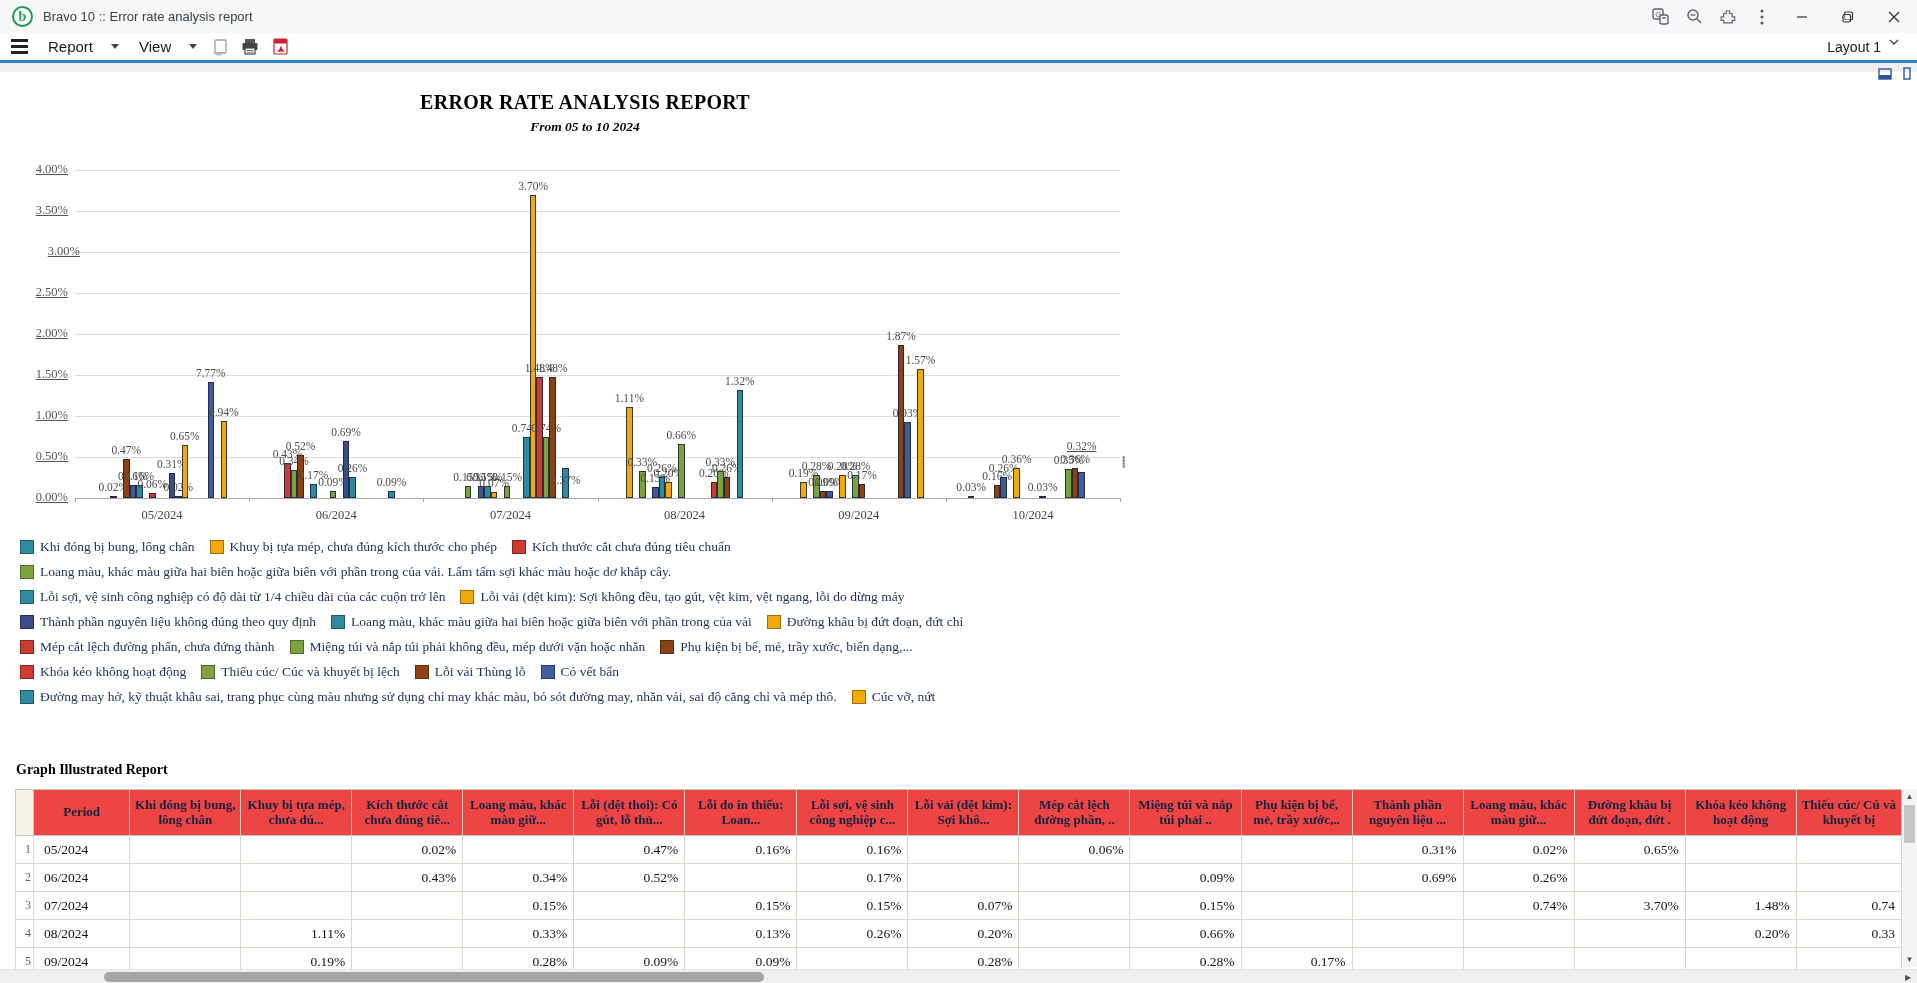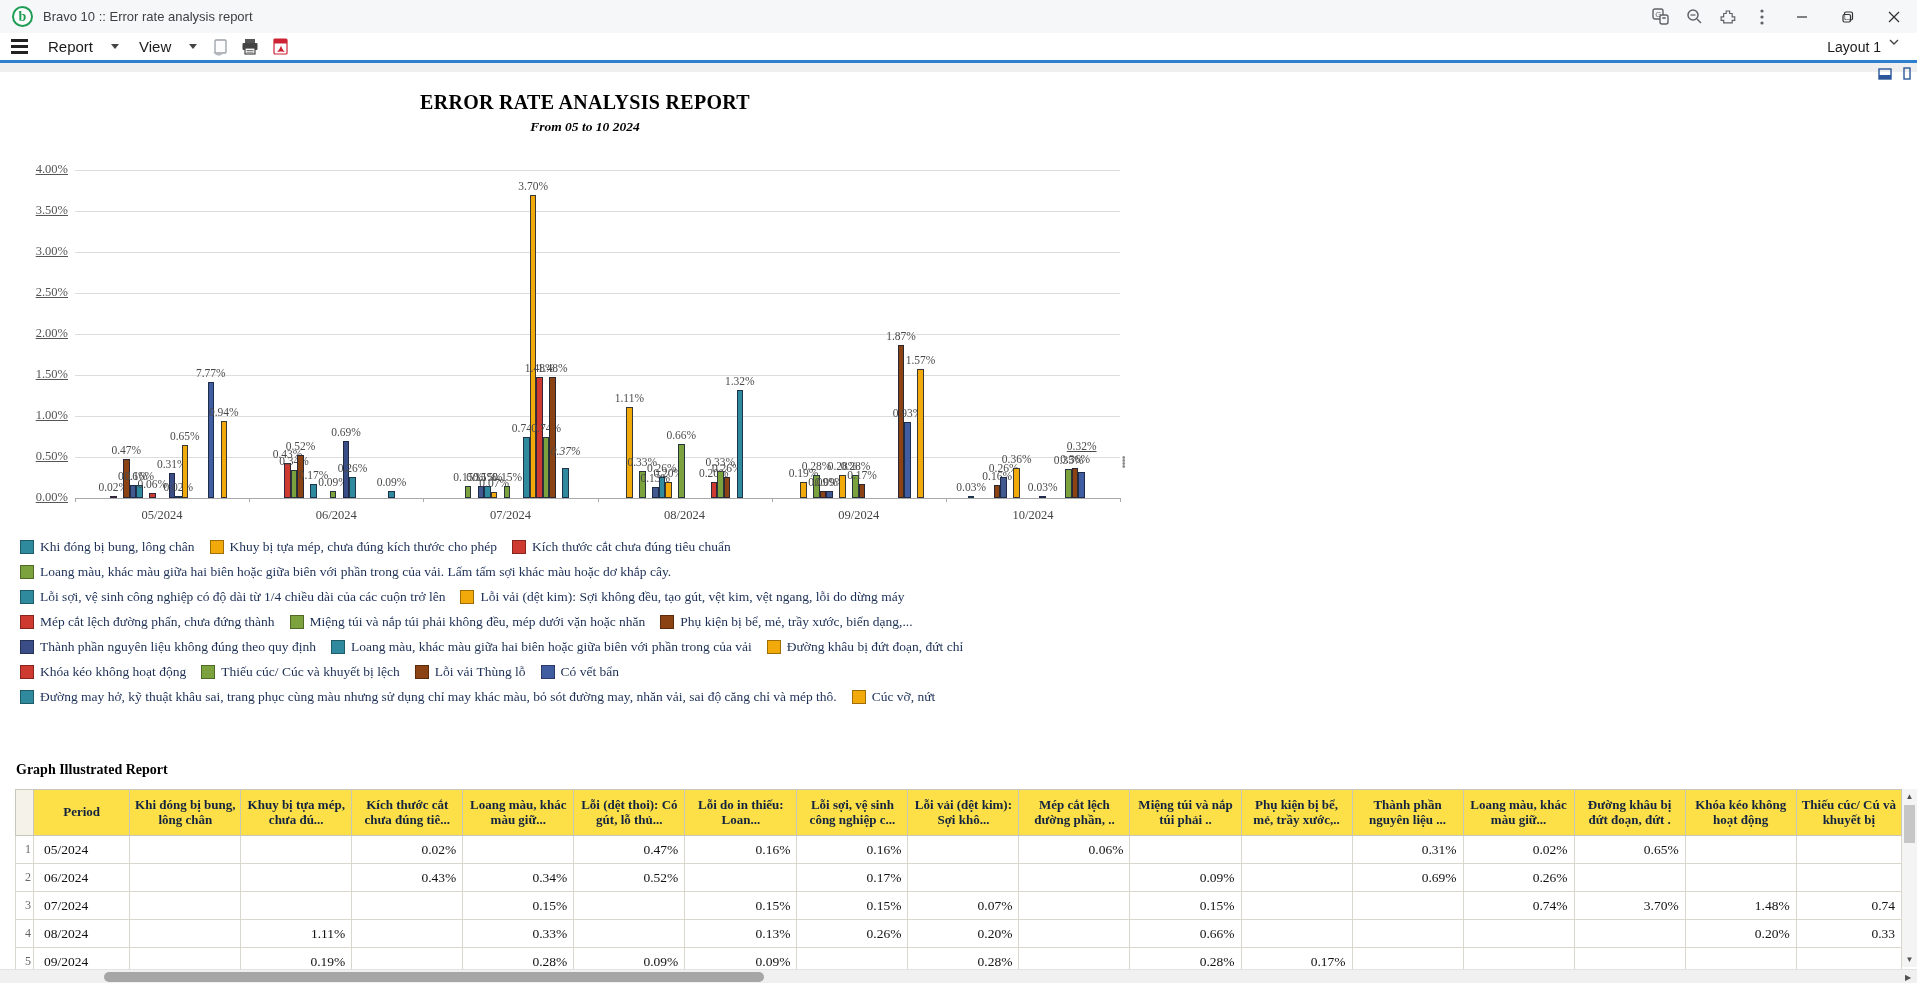--- a/index.html
+++ b/index.html
@@ -61,21 +61,21 @@
   .legend-line { display:flex; align-items:center; gap:15px; height:25px; }
   .legend-item { display:flex; align-items:center; gap:6px; white-space:nowrap; }
   .legend-swatch { width:14px; height:14px; border:1px solid rgba(0,0,0,.35); flex:none; }
   .legend-text { font:13.5px "Liberation Serif", serif; color:#1c2f55; }
 
   #table-heading { position:absolute; left:16px; top:699px;
     font:bold 14px "Liberation Serif", serif; color:#000; }
 
   #tablewrap { position:absolute; left:15px; top:726px; width:1887px; height:228px; overflow:hidden; }
   #datatable { border-collapse:collapse; table-layout:fixed; }
-  #datatable th { background:#fde047; border:1px solid #c9c6ba;
+  #datatable th { background:#ef4444; border:1px solid #c9c6ba;
     font:bold 13px "Liberation Serif", serif; color:#13233f; text-align:center;
     vertical-align:middle; line-height:1.15; padding:2px 3px; height:46px; overflow:hidden; }
   #datatable td { border:1px solid #d9d6cc; background:#fff; height:28px;
     font:13.5px "Liberation Serif", serif; color:#111; padding:0 6px; overflow:hidden; white-space:nowrap; }
   #datatable td.rownum { border:1px solid #d9d6cc; color:#666; font-size:12px; text-align:right; padding:0 2px; }
   #datatable th.rownum-h { background:#f5f2e9; }
   #datatable td.period { text-align:left; padding-left:10px; }
   #datatable td.val { text-align:right; }
 
   
@@ -212,21 +212,21 @@
 
   <div id="report-title">ERROR RATE ANALYSIS REPORT</div>
   <div id="report-subtitle">From 05 to 10 2024</div>
 
   <div id="chart">
       <div class="gridline" style="left: 75px; width: 1045px; top: 107px;"></div>
       <div class="ytick-label" style="left: 6px; top: 99px;">4.00%</div>
       <div class="gridline" style="left: 75px; width: 1045px; top: 148px;"></div>
       <div class="ytick-label" style="left: 6px; top: 140px;">3.50%</div>
       <div class="gridline" style="left: 75px; width: 1045px; top: 189px;"></div>
-      <div class="ytick-label" style="left: 6px; top: 181px;">3.00%</div>
+      <div class="ytick-label" style="left: 18px; top: 181px;">3.00%</div>
       <div class="gridline" style="left: 75px; width: 1045px; top: 230px;"></div>
       <div class="ytick-label" style="left: 6px; top: 222px;">2.50%</div>
       <div class="gridline" style="left: 75px; width: 1045px; top: 271px;"></div>
       <div class="ytick-label" style="left: 6px; top: 263px;">2.00%</div>
       <div class="gridline" style="left: 75px; width: 1045px; top: 312px;"></div>
       <div class="ytick-label" style="left: 6px; top: 304px;">1.50%</div>
       <div class="gridline" style="left: 75px; width: 1045px; top: 353px;"></div>
       <div class="ytick-label" style="left: 6px; top: 345px;">1.00%</div>
       <div class="gridline" style="left: 75px; width: 1045px; top: 394px;"></div>
       <div class="ytick-label" style="left: 6px; top: 386px;">0.50%</div>
@@ -295,21 +295,21 @@
       <div class="bar-label" style="left: 499.667px; top: 359.32px;">0.74%</div>
       <div class="bar" style="left: 529.917px; width: 6.5px; top: 131.6px; height: 303.4px; background: rgb(242, 169, 10);"></div>
       <div class="bar-label" style="left: 506.167px; top: 116.6px;">3.70%</div>
       <div class="bar" style="left: 536.417px; width: 6.5px; top: 313.64px; height: 121.36px; background: rgb(206, 58, 47);"></div>
       <div class="bar-label" style="left: 512.667px; top: 298.64px;">1.48%</div>
       <div class="bar" style="left: 542.917px; width: 6.5px; top: 374.32px; height: 60.68px; background: rgb(124, 162, 61);"></div>
       <div class="bar-label" style="left: 519.167px; top: 359.32px;">0.74%</div>
       <div class="bar" style="left: 549.417px; width: 6.5px; top: 313.64px; height: 121.36px; background: rgb(140, 67, 19);"></div>
       <div class="bar-label" style="left: 525.667px; top: 298.64px;">1.48%</div>
       <div class="bar" style="left: 562.417px; width: 6.5px; top: 404.66px; height: 30.34px; background: rgb(47, 138, 158);"></div>
-      <div class="bar-label" style="left: 538.667px; top: 382px; font-style: italic;">0.37%</div>
+      <div class="bar-label" style="left: 538.667px; top: 411px;">0.37%</div>
       <div class="bar" style="left: 626.083px; width: 6.5px; top: 343.98px; height: 91.02px; background: rgb(242, 169, 10);"></div>
       <div class="bar-label" style="left: 602.333px; top: 328.98px;">1.11%</div>
       <div class="bar" style="left: 639.083px; width: 6.5px; top: 407.94px; height: 27.06px; background: rgb(124, 162, 61);"></div>
       <div class="bar-label" style="left: 615.333px; top: 392.94px;">0.33%</div>
       <div class="bar" style="left: 652.083px; width: 6.5px; top: 424.34px; height: 10.66px; background: rgb(65, 89, 143);"></div>
       <div class="bar-label" style="left: 628.333px; top: 409.34px;">0.13%</div>
       <div class="bar" style="left: 658.583px; width: 6.5px; top: 413.68px; height: 21.32px; background: rgb(47, 138, 158);"></div>
       <div class="bar-label" style="left: 634.833px; top: 398.68px;">0.26%</div>
       <div class="bar" style="left: 665.083px; width: 6.5px; top: 418.6px; height: 16.4px; background: rgb(242, 169, 10);"></div>
       <div class="bar-label" style="left: 641.333px; top: 403.6px;">0.20%</div>
@@ -387,44 +387,44 @@
           <div class="legend-swatch" style="background: rgb(47, 138, 158);"></div>
           <div class="legend-text">Lỗi sợi, vệ sinh công nghiệp có độ dài từ 1/4 chiều dài của các cuộn trở lên</div>
         </div>
         <div class="legend-item">
           <div class="legend-swatch" style="background: rgb(242, 169, 10);"></div>
           <div class="legend-text">Lỗi vải (dệt kim): Sợi không đều, tạo gút, vệt kim, vệt ngang, lỗi do dừng máy</div>
         </div>
       </div>
       <div class="legend-line">
         <div class="legend-item">
+          <div class="legend-swatch" style="background: rgb(58, 77, 134);"></div>
+          <div class="legend-text">Thành phần nguyên liệu không đúng theo quy định</div>
+        </div>
+        <div class="legend-item">
+          <div class="legend-swatch" style="background: rgb(47, 138, 158);"></div>
+          <div class="legend-text">Loang màu, khác màu giữa hai biên hoặc giữa biên với phần trong của vải</div>
+        </div>
+        <div class="legend-item">
+          <div class="legend-swatch" style="background: rgb(242, 169, 10);"></div>
+          <div class="legend-text">Đường khâu bị đứt đoạn, đứt chỉ</div>
+        </div>
+      </div>
+      <div class="legend-line">
+        <div class="legend-item">
           <div class="legend-swatch" style="background: rgb(206, 58, 47);"></div>
           <div class="legend-text">Mép cắt lệch đường phấn, chưa đứng thành</div>
         </div>
         <div class="legend-item">
           <div class="legend-swatch" style="background: rgb(124, 162, 61);"></div>
           <div class="legend-text">Miệng túi và nắp túi phải không đều, mép dưới vặn hoặc nhăn</div>
         </div>
         <div class="legend-item">
           <div class="legend-swatch" style="background: rgb(140, 67, 19);"></div>
           <div class="legend-text">Phụ kiện bị bể, mẻ, trầy xước, biến dạng,...</div>
-        </div>
-      </div>
-      <div class="legend-line">
-        <div class="legend-item">
-          <div class="legend-swatch" style="background: rgb(58, 77, 134);"></div>
-          <div class="legend-text">Thành phần nguyên liệu không đúng theo quy định</div>
-        </div>
-        <div class="legend-item">
-          <div class="legend-swatch" style="background: rgb(47, 138, 158);"></div>
-          <div class="legend-text">Loang màu, khác màu giữa hai biên hoặc giữa biên với phần trong của vải</div>
-        </div>
-        <div class="legend-item">
-          <div class="legend-swatch" style="background: rgb(242, 169, 10);"></div>
-          <div class="legend-text">Đường khâu bị đứt đoạn, đứt chỉ</div>
         </div>
       </div>
       <div class="legend-line">
         <div class="legend-item">
           <div class="legend-swatch" style="background: rgb(206, 58, 47);"></div>
           <div class="legend-text">Khóa kéo không hoạt động</div>
         </div>
         <div class="legend-item">
           <div class="legend-swatch" style="background: rgb(124, 162, 61);"></div>
           <div class="legend-text">Thiếu cúc/ Cúc và khuyết bị lệch</div>

